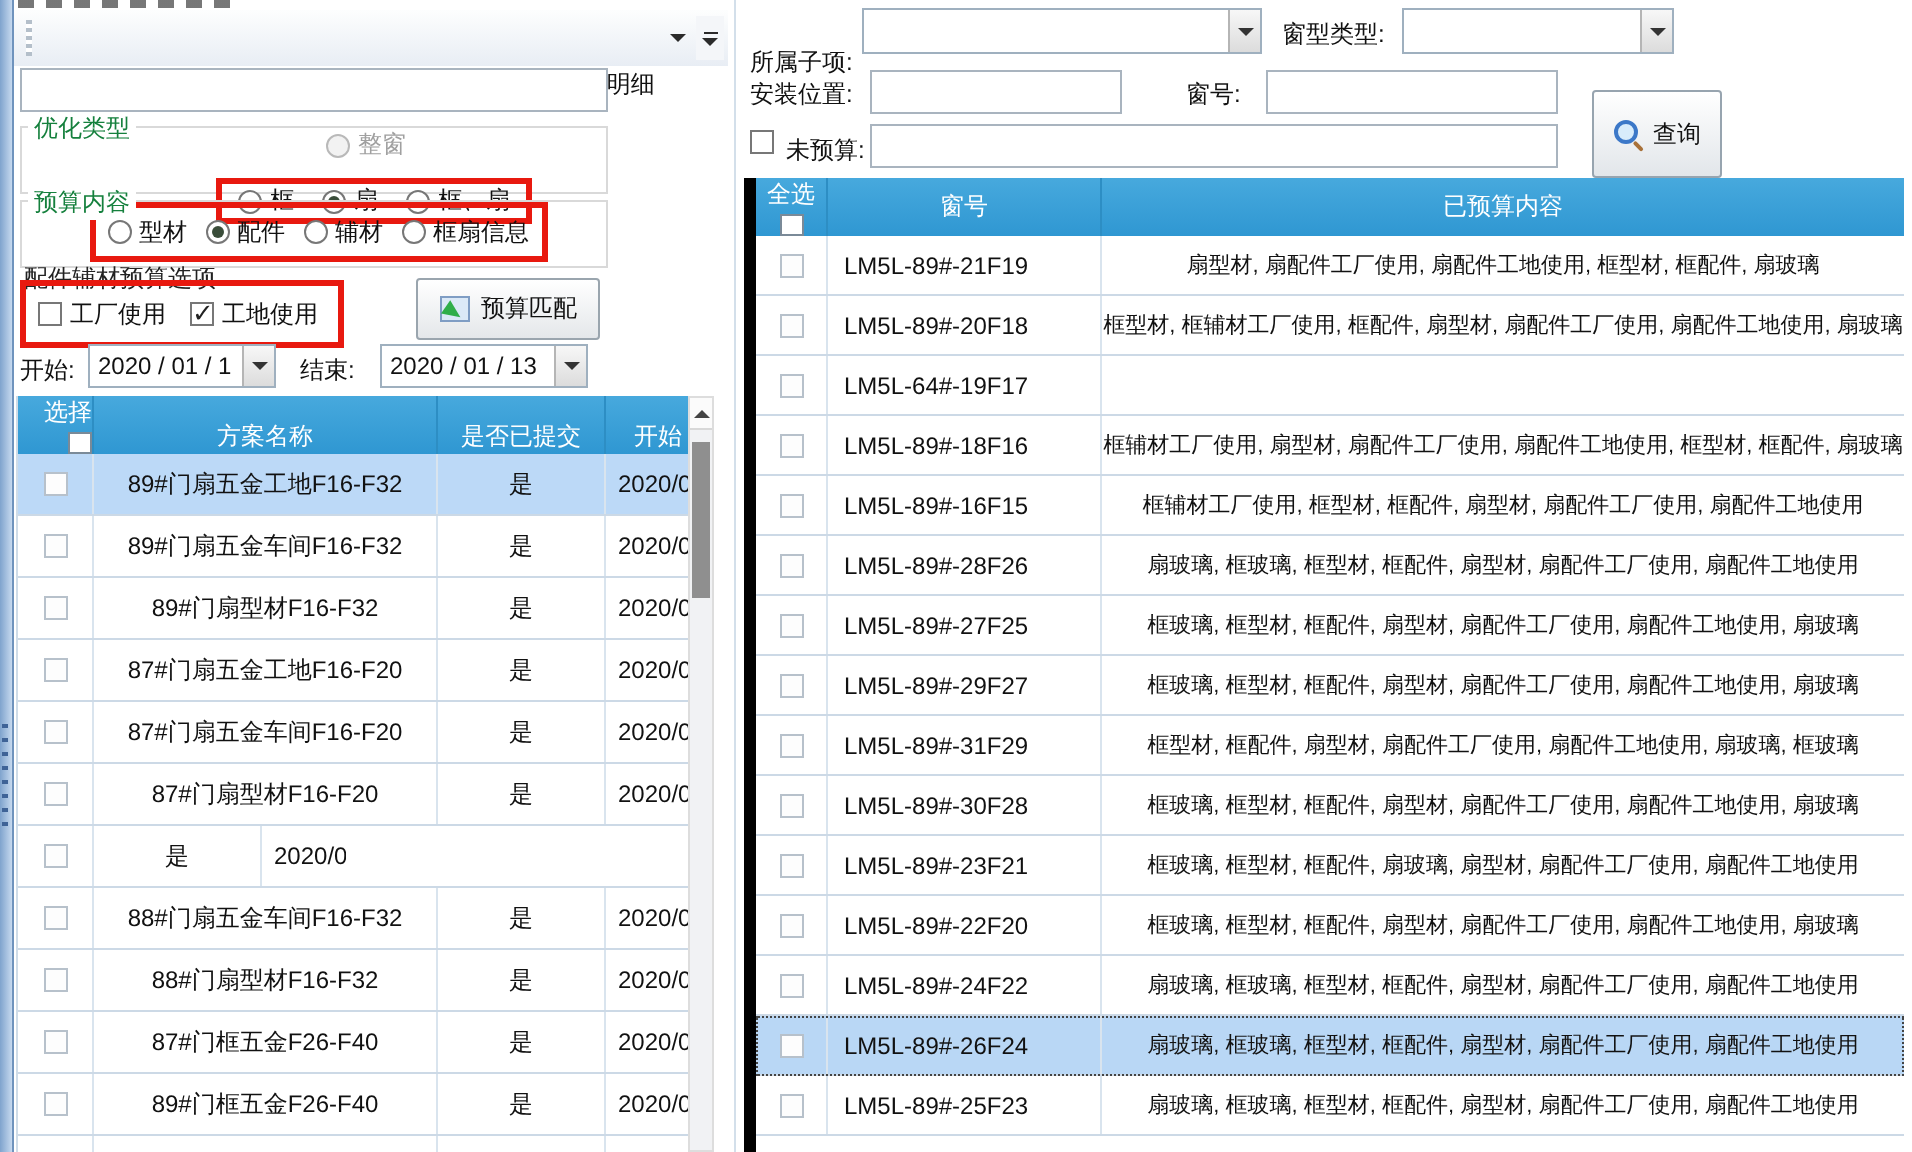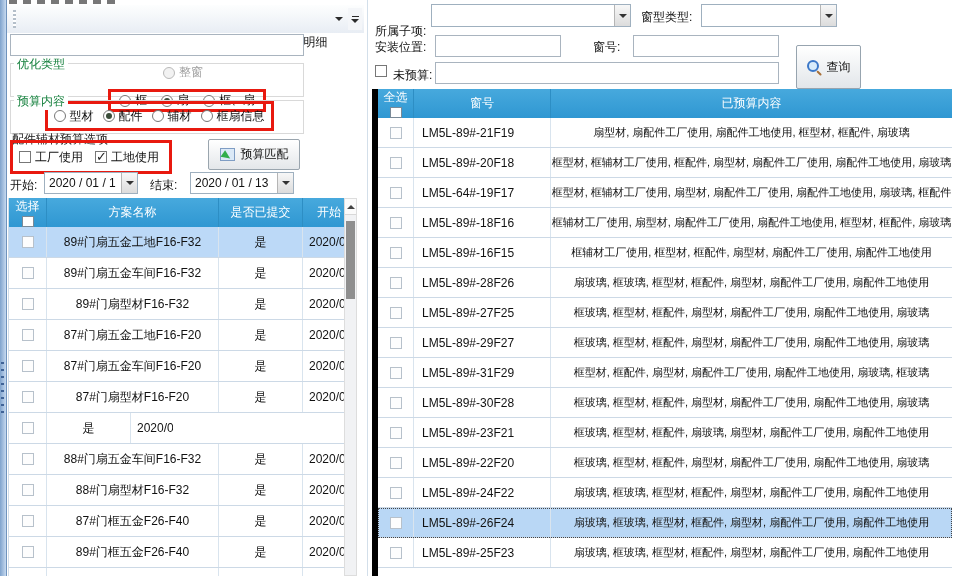--- a/index.html
+++ b/index.html
@@ -86,21 +86,21 @@
   .dt .ar{width:15px;align-self:stretch;background:linear-gradient(#f7f7f7,#dcdcdc);border-left:1px solid #b5b5b5;
           display:flex;align-items:center;justify-content:center;}
   .car-dn{width:0;height:0;border-left:4px solid transparent;border-right:4px solid transparent;border-top:4px solid #333;}
   #dt-start{left:44px;top:172px;width:94px;height:22px;}
   #dt-end{left:190px;top:172px;width:104px;height:22px;}
 
   
   .hblue{background:linear-gradient(#47a9dd,#2f97d2);color:#fff;}
   #ptable{position:absolute;left:8px;top:198px;width:336px;height:378px;overflow:hidden;border-left:1px solid #cfdce8;}
   .lhead{display:flex;height:29px;}
-  .lh{display:flex;align-items:center;justify-content:center;border-right:1px solid #2d8ec4;box-sizing:border-box;}
+  .lh{display:flex;align-items:flex-end;justify-content:center;border-right:1px solid #2d8ec4;box-sizing:border-box;}
   .lh.c-sel{flex-direction:column;justify-content:center;gap:1px;}
   .hcb{width:12px;height:12px;background:#fff;border:1px solid #7a8a98;box-sizing:border-box;}
   .c-sel{width:38px;}
   .c-name{width:172px;}
   .c-sub{width:84px;}
   .c-start{width:42px;border-right:none !important;}
   .lh.c-start{justify-content:flex-start;padding-left:14px;overflow:hidden;}
   .lrow{display:flex;height:30px;border-bottom:1px solid #ccd9e6;background:#fff;}
   .lrow.sel{background:#bcd9f7;}
   .lc{display:flex;align-items:center;justify-content:center;border-right:1px solid #d9e4ee;box-sizing:border-box;
@@ -441,21 +441,20 @@
             <span class="rowcb"></span>
           </div>
           <div class="rc rc-no">LM5L-89#-20F18</div>
           <div class="rc rc-content">框型材, 框辅材工厂使用, 框配件, 扇型材, 扇配件工厂使用, 扇配件工地使用, 扇玻璃</div>
         </div>
         <div class="rrow">
           <div class="rc rc-sel">
             <span class="rowcb"></span>
           </div>
           <div class="rc rc-no">LM5L-64#-19F17</div>
-          <div class="rc rc-content">框型材, 框辅材工厂使用, 扇型材, 扇配件工厂使用, 扇配件工地使用, 扇玻璃, 框配件</div>
         </div>
         <div class="rrow">
           <div class="rc rc-sel">
             <span class="rowcb"></span>
           </div>
           <div class="rc rc-no">LM5L-89#-18F16</div>
           <div class="rc rc-content">框辅材工厂使用, 扇型材, 扇配件工厂使用, 扇配件工地使用, 框型材, 框配件, 扇玻璃</div>
         </div>
         <div class="rrow">
           <div class="rc rc-sel">

